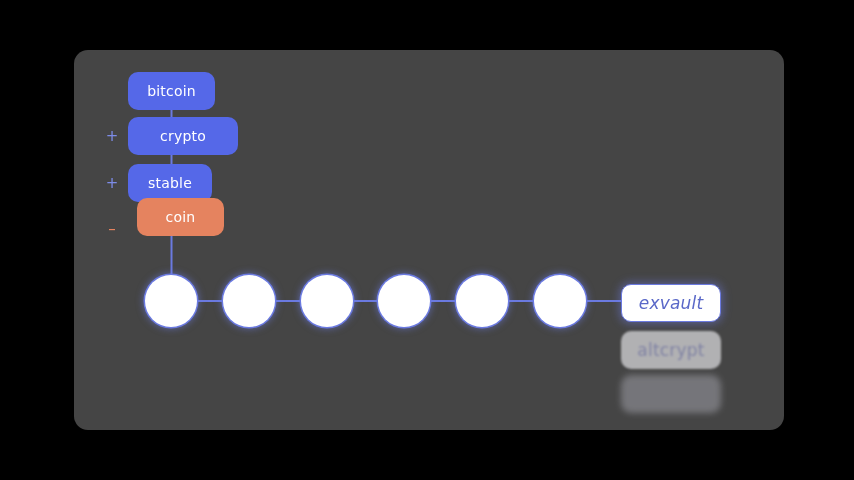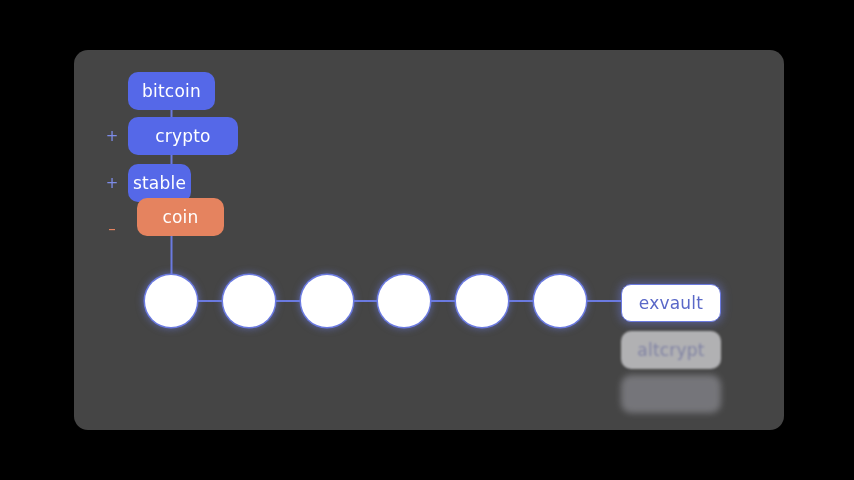--- a/index.html
+++ b/index.html
@@ -52,21 +52,21 @@
   .sign.plus  { color: #7d8ce8; }
   .sign.minus { color: #e5835f; }
 
   .pill {
     position: absolute;
     display: flex;
     align-items: center;
     justify-content: center;
     height: 38px;
     border-radius: 10px;
-    font-size: 17px;
+    font-size: 14px;
     letter-spacing: 0.2px;
     color: #ffffff;
     box-sizing: border-box;
     white-space: nowrap;
   }
   .pill.blue   { background: #5568e8; }
   .pill.orange { background: #e5835f; }
 
   
   .node {
@@ -90,20 +90,21 @@
     font-size: 17px;
     letter-spacing: 0.2px;
     box-sizing: border-box;
     white-space: nowrap;
   }
   .tag.active {
     background: #ffffff;
     border: 1.5px solid #6b7ae0;
     color: #5a68c8;
     box-shadow: 0 0 8px 2px rgba(110,125,230,0.45);
+    font-style: italic;
   }
   .tag.ghost {
     background: #c9c9cc;
     color: #8d90b8;
     opacity: 0.82;
     filter: blur(1.1px);
   }
   .tag.ghost2 {
     background: #7b7b80;
     color: #8d90b8;
@@ -130,21 +131,21 @@
   <div class="sign minus" style="left:103px; top:222px;">–</div>
 
   <div class="pill blue" style="left:128px; top:72px; width:87px;">
     <span>bitcoin</span>
   </div>
 
   <div class="pill blue" style="left:128px; top:117px; width:110px;">
     <span>crypto</span>
   </div>
 
-  <div class="pill blue" style="left:128px; top:164px; width:63px;">
+  <div class="pill blue" style="left:128px; top:164px; width:84px;">
     <span>stable</span>
   </div>
 
   <div class="pill orange" style="left:137px; top:198px; width:87px;">
     <span>coin</span>
   </div>
 
   <div class="node" style="left:145px; top:275px;"></div>
   <div class="node" style="left:223px; top:275px;"></div>
   <div class="node" style="left:301px; top:275px;"></div>

